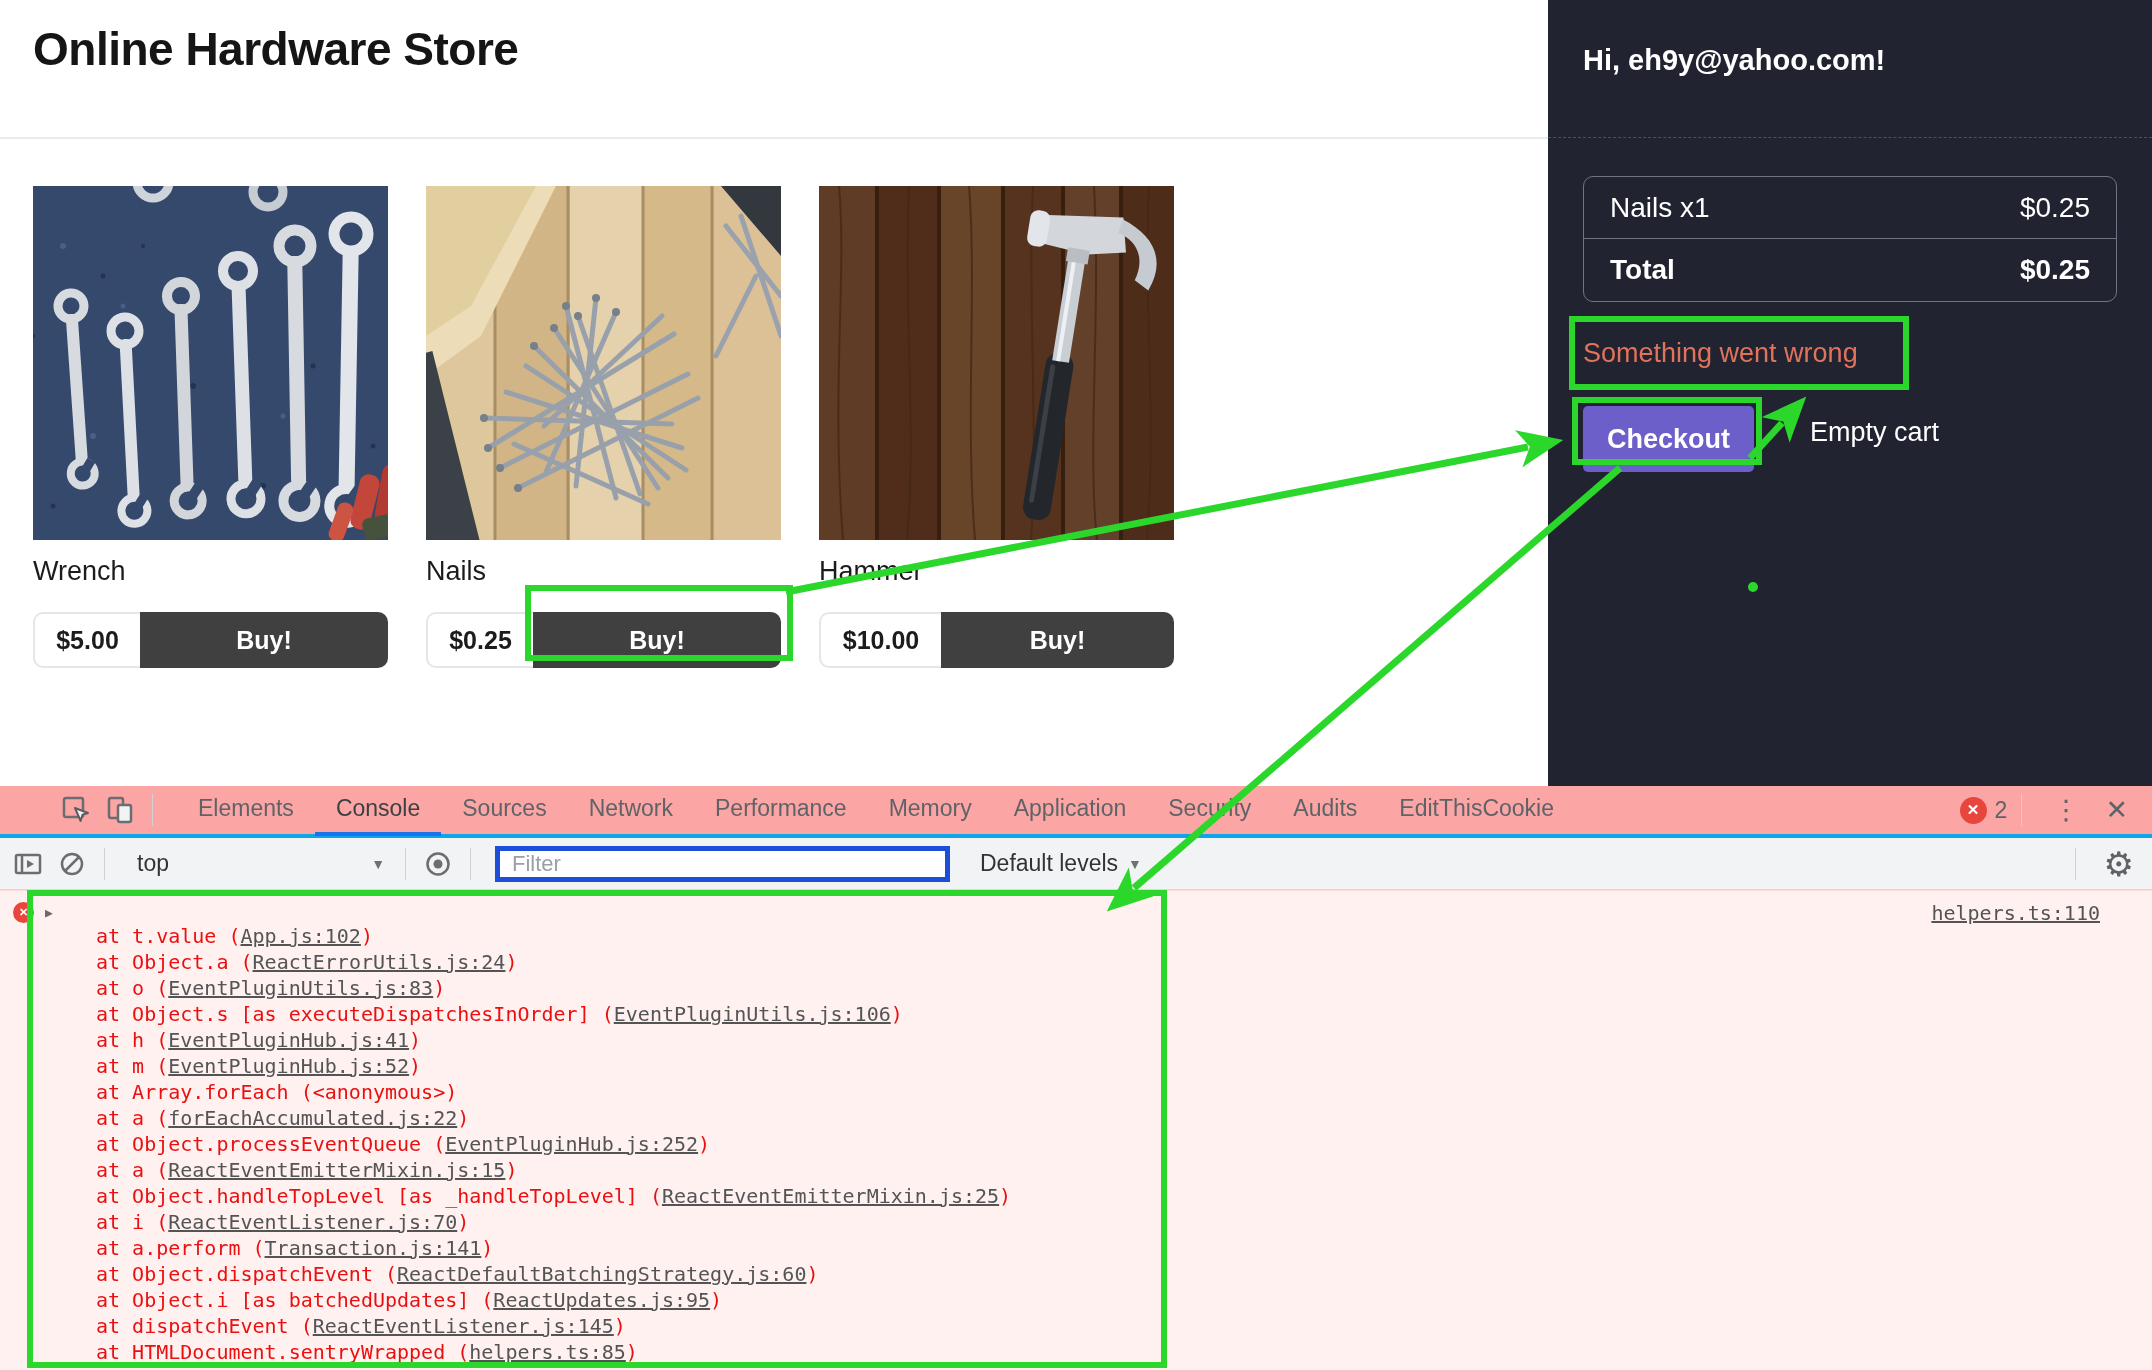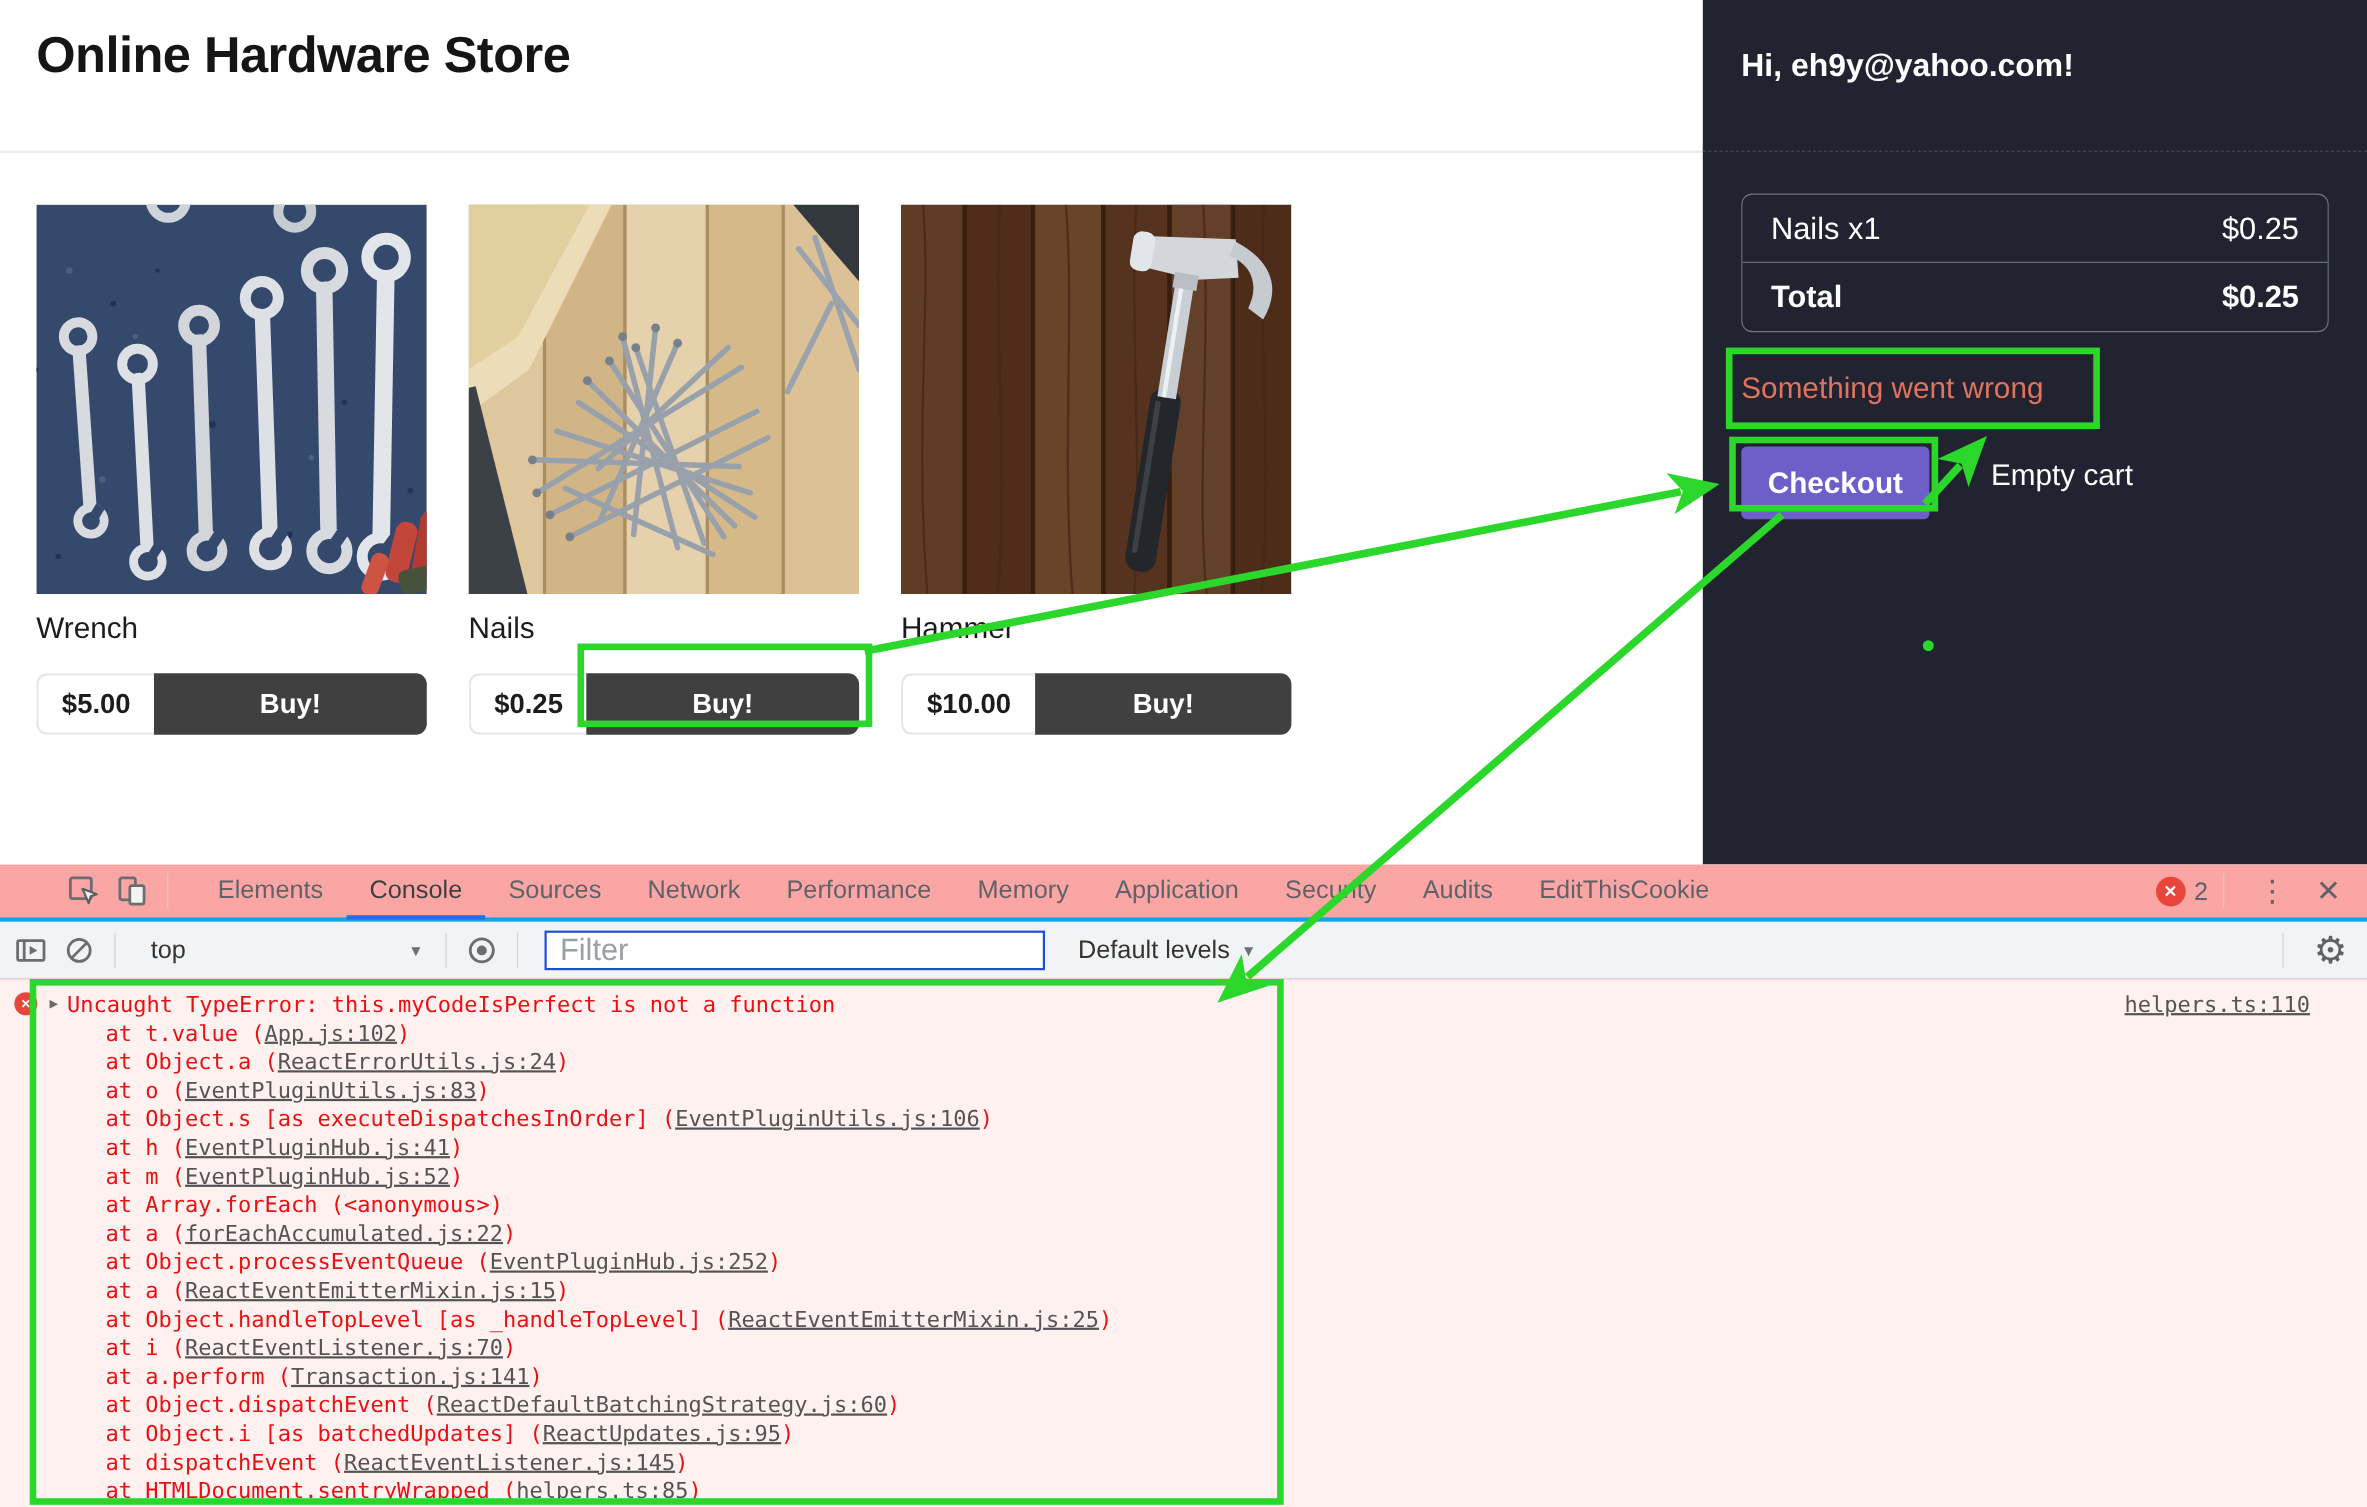--- a/index.html
+++ b/index.html
@@ -49,21 +49,21 @@
   .err-badge { width:27px; height:27px; border-radius:50%; background:#e8463c; color:#fff; font-size:15px; font-weight:700;
                display:flex; align-items:center; justify-content:center; }
   .err-count { margin-left:8px; font-size:23px; color:#5f6368; }
   .kebab { font-size:27px; color:#5f6368; margin:0 4px; padding:0 12px; cursor:pointer; }
   .close-x { font-size:27px; color:#5f6368; padding:0 10px; cursor:pointer; }
 
   .toolbar { height:52px; display:flex; align-items:center; border-bottom:1px solid #d6d8da; background:#f2f3f4; }
   .context-select { width:268px; margin-left:12px; display:flex; align-items:center; justify-content:space-between;
                     font-size:23px; color:#333; cursor:pointer; padding:0 10px; }
   .dd-arrow { font-size:14px; color:#6e7174; }
-  .filter-input { width:455px; height:36px; border:2px solid #1d4ed8; background:#fff; font-family:inherit; font-size:28px;
+  .filter-input { width:455px; height:36px; border:5px solid #1d4ed8; background:#fff; font-family:inherit; font-size:22px;
                   color:#be185d; padding:0 12px; margin-left:14px; }
   .filter-input::placeholder { color:#9aa0a6; }
   .levels-select { margin-left:30px; display:flex; align-items:center; gap:10px; font-size:23px; color:#333; cursor:pointer; }
   .toolbar-spacer { flex:1; }
   .gear { font-size:34px; color:#5f6368; padding:0 18px; cursor:pointer; }
 
   .console-area { position:relative; height:480px; background:#fef1f0; border-top:1px solid #ffd9d9;
                   font-family:"DejaVu Sans Mono", monospace; }
   .console-first-row { display:flex; align-items:flex-start; padding-top:9px; }
   .console-err-icon { flex:0 0 auto; width:21px; height:21px; border-radius:50%; background:#e8463c; color:#fff; font-size:11px;
@@ -379,21 +379,20 @@
       <div class="tb-sep"></div>
       <span class="gear">⚙</span>
     </div>
 
     <div class="console-area">
       <div class="console-first-row">
         <span class="console-err-icon">
             <span>✕</span>
           </span>
         <span class="expander">▶</span>
-        <div class="console-message">Uncaught TypeError: this.myCodeIsPerfect is not a function</div>
       </div>
       <div class="stack">
           <div class="stack-line"><span>at t.value (</span><span class="console-link">App.js:102</span><span>)</span></div>
           <div class="stack-line"><span>at Object.a (</span><span class="console-link">ReactErrorUtils.js:24</span><span>)</span></div>
           <div class="stack-line"><span>at o (</span><span class="console-link">EventPluginUtils.js:83</span><span>)</span></div>
           <div class="stack-line"><span>at Object.s [as executeDispatchesInOrder] (</span><span class="console-link">EventPluginUtils.js:106</span><span>)</span></div>
           <div class="stack-line"><span>at h (</span><span class="console-link">EventPluginHub.js:41</span><span>)</span></div>
           <div class="stack-line"><span>at m (</span><span class="console-link">EventPluginHub.js:52</span><span>)</span></div>
           <div class="stack-line"><span>at Array.forEach (&lt;anonymous&gt;)</span></div>
           <div class="stack-line"><span>at a (</span><span class="console-link">forEachAccumulated.js:22</span><span>)</span></div>

